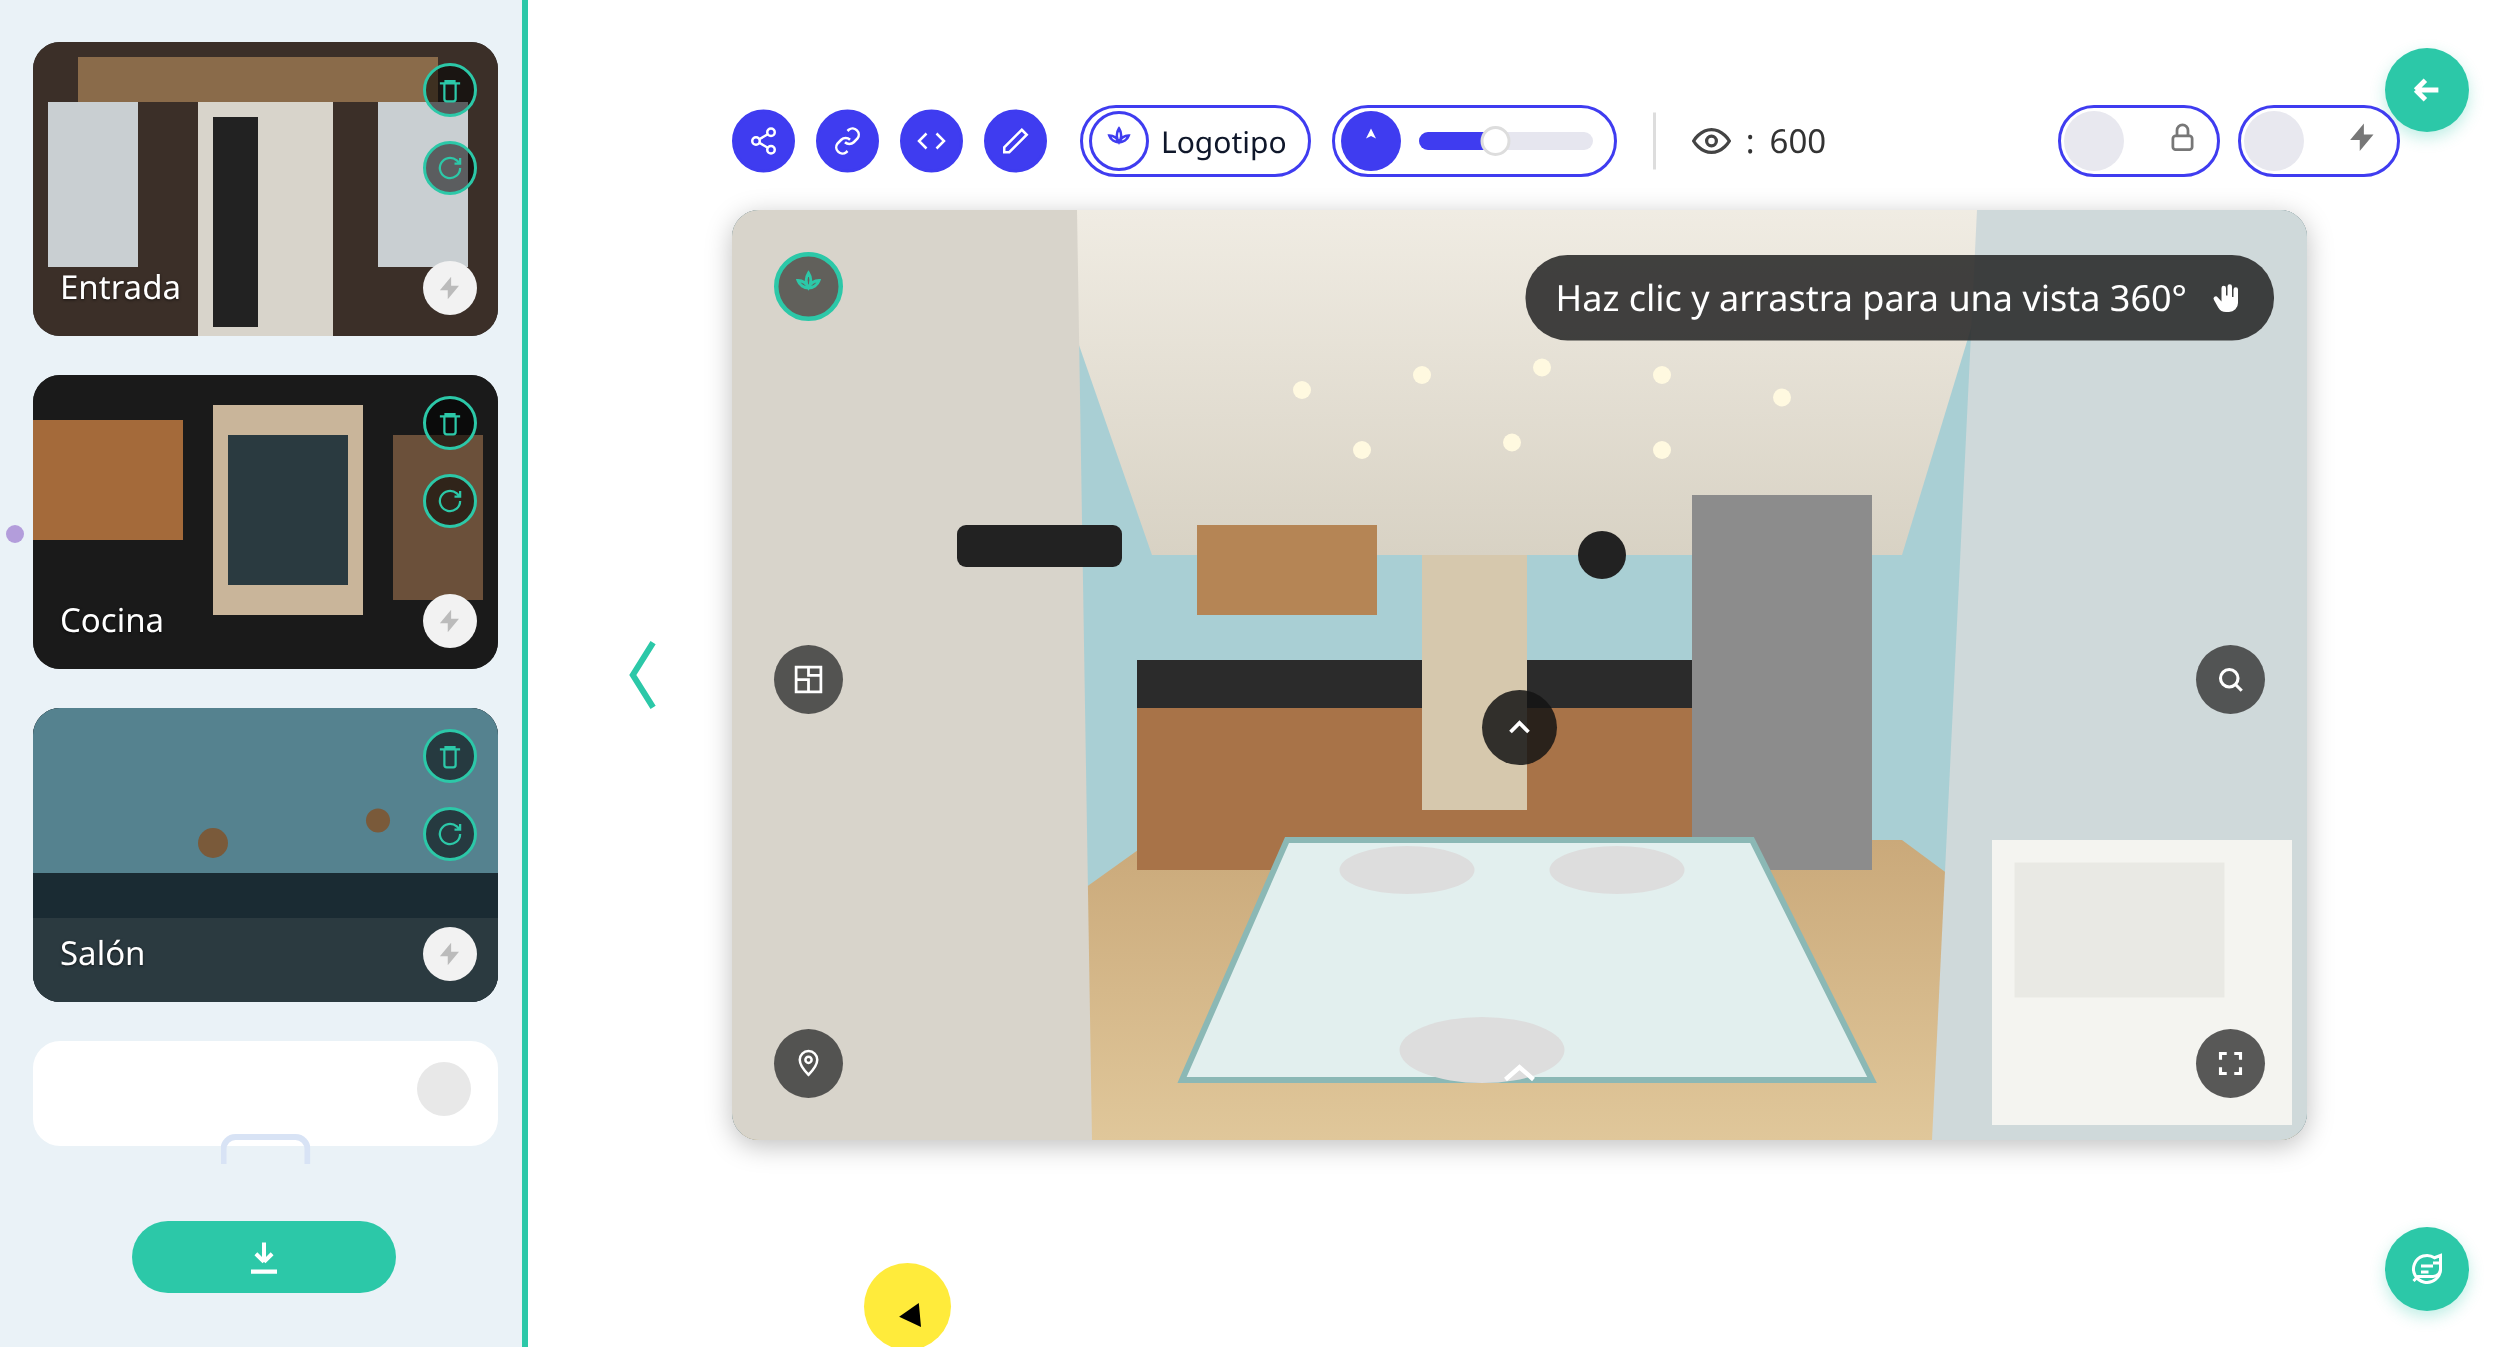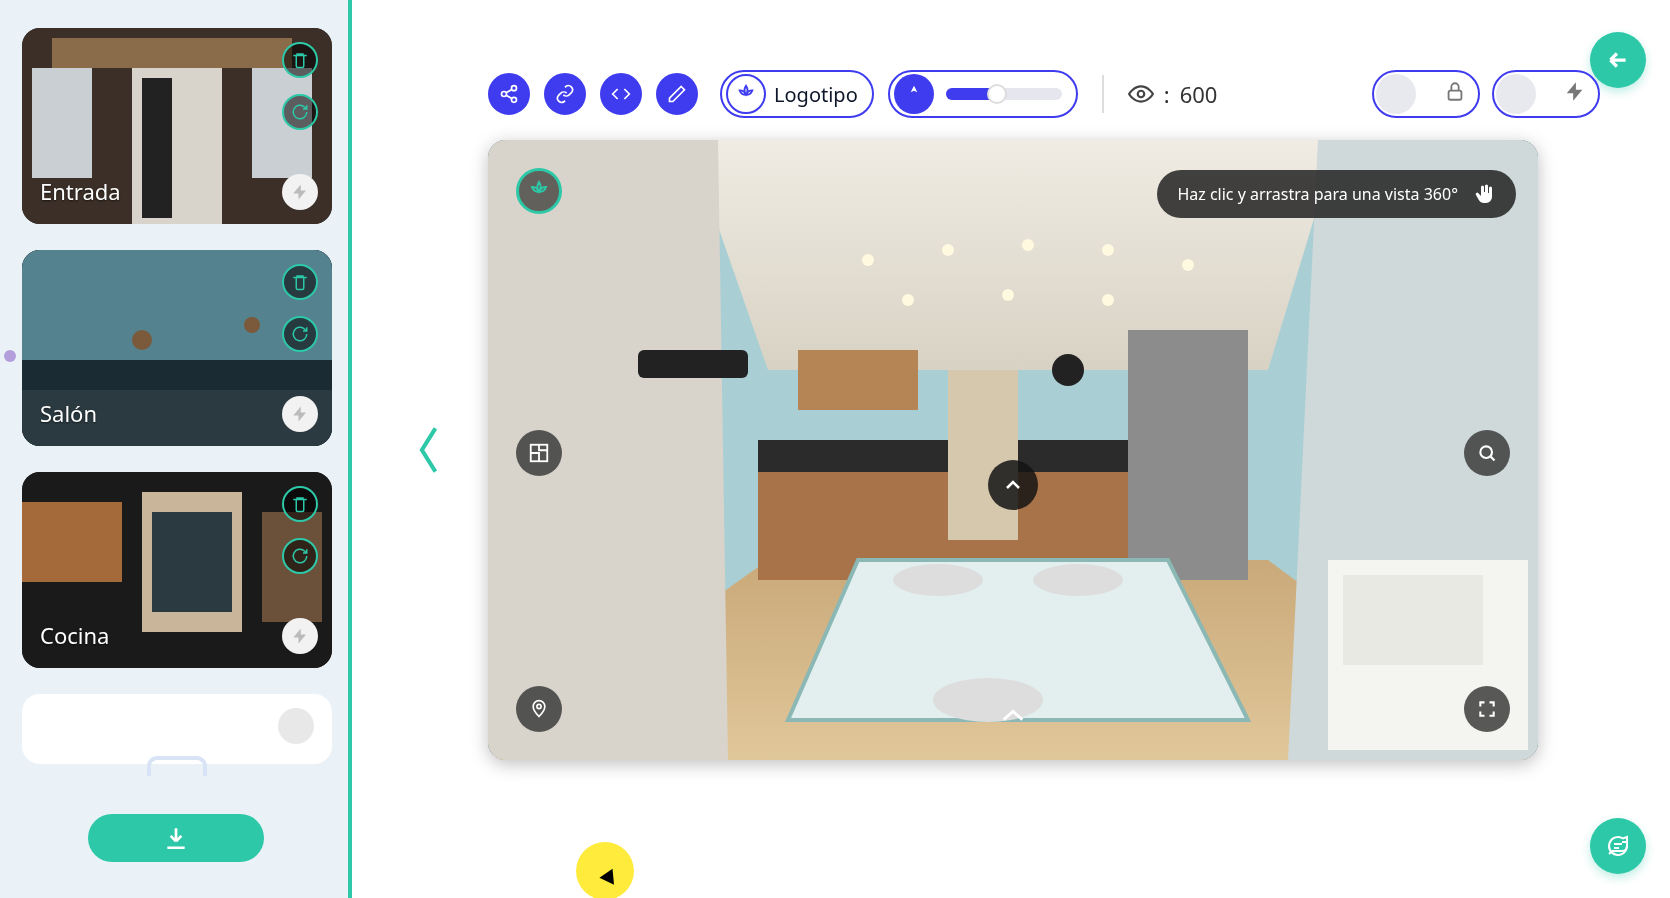--- a/index.html
+++ b/index.html
@@ -50,21 +50,21 @@
 
   
   .viewer-wrap { position:absolute; left:408px; top:140px; width:1136px; height:620px; }
   .nav-arrow { position:absolute; top:288px; width:44px; height:44px; display:flex; align-items:center; justify-content:center; cursor:pointer; color:#2cc8a8; }
   .nav-arrow.left { left:0; }
   .nav-arrow.right { right:0; }
   .viewer { position:absolute; left:80px; top:0; width:1050px; height:620px; border-radius:18px; overflow:hidden; background:#222; box-shadow:0 4px 18px rgba(0,0,0,.25); }
   .viewer-bg { position:absolute; inset:0; }
 
   .v-logo { position:absolute; left:28px; top:28px; width:46px; height:46px; border-radius:50%; background:rgba(0,0,0,.55); border:3px solid #2cc8a8; display:flex; align-items:center; justify-content:center; color:#2cc8a8; }
-  .v-hint { position:absolute; right:22px; top:30px; background:rgba(40,40,40,.88); color:#fff; border-radius:28px; padding:12px 20px; display:flex; align-items:center; gap:14px; font-size:16px; }
+  .v-hint { position:absolute; right:22px; top:30px; background:rgba(40,40,40,.88); color:#fff; border-radius:28px; padding:12px 20px; display:flex; align-items:center; gap:14px; font-size:24px; }
   .v-side { position:absolute; width:46px; height:46px; border-radius:50%; background:rgba(60,60,60,.85); color:#fff; display:flex; align-items:center; justify-content:center; cursor:pointer; }
   .v-side.left-mid { left:28px; top:290px; }
   .v-side.right-mid { right:28px; top:290px; }
   .v-side.bl { left:28px; bottom:28px; }
   .v-side.br { right:28px; bottom:28px; }
   .v-hotspot { position:absolute; left:50%; top:320px; transform:translateX(-50%); width:50px; height:50px; border-radius:50%; background:rgba(20,20,20,.85); display:flex; align-items:center; justify-content:center; color:#fff; cursor:pointer; }
   .v-hotspot2 { position:absolute; left:50%; bottom:30px; transform:translateX(-50%); color:#fff; cursor:pointer; }
 
   .cursor-dot { position:absolute; left:576px; top:842px; width:58px; height:58px; border-radius:50%; background:#ffeb3b; }
   .cursor-dot::after { content:''; position:absolute; left:26px; top:30px; width:0; height:0; border-left:8px solid transparent; border-right:8px solid transparent; border-top:14px solid #000; transform:rotate(-35deg); }
@@ -100,20 +100,46 @@
       <div class="thumb-btn flash">
         <svg width="18" height="18" viewBox="0 0 24 24" fill="currentColor">
             <path d="M13 2L3 14h7v8l10-12h-7z"></path>
           </svg>
       </div>
       <div class="label">Entrada</div>
     </div>
 
     <div class="thumb">
       <svg class="thumb-bg" viewBox="0 0 310 196" preserveAspectRatio="none">
+        <rect width="310" height="196" fill="#1a1a1a"></rect>
+        <rect x="0" y="30" width="100" height="80" fill="#a46a3a"></rect>
+        <rect x="120" y="20" width="100" height="140" fill="#c9b59a"></rect>
+        <rect x="240" y="40" width="60" height="110" fill="#6b503a"></rect>
+        <rect x="130" y="40" width="80" height="100" fill="#2a3a40"></rect>
+      </svg>
+      <div class="thumb-btn delete">
+        <svg width="18" height="18" viewBox="0 0 24 24" fill="none" stroke="currentColor" stroke-width="2">
+            <path d="M3 6h18M8 6V4h8v2m-9 0v14a2 2 0 002 2h6a2 2 0 002-2V6"></path>
+          </svg>
+      </div>
+      <div class="thumb-btn refresh">
+        <svg width="18" height="18" viewBox="0 0 24 24" fill="none" stroke="currentColor" stroke-width="2">
+            <path d="M21 12a9 9 0 11-3-6.7L21 8M21 3v5h-5"></path>
+          </svg>
+      </div>
+      <div class="thumb-btn flash">
+        <svg width="18" height="18" viewBox="0 0 24 24" fill="currentColor">
+            <path d="M13 2L3 14h7v8l10-12h-7z"></path>
+          </svg>
+      </div>
+      <div class="label">Cocina</div>
+    </div>
+
+    <div class="thumb">
+      <svg class="thumb-bg" viewBox="0 0 310 196" preserveAspectRatio="none">
         <rect width="310" height="196" fill="#1a2b33"></rect>
         <rect width="310" height="110" fill="#55828f"></rect>
         <rect y="140" width="310" height="56" fill="#2b3a40"></rect>
         <circle cx="120" cy="90" r="10" fill="#7a5a3a"></circle>
         <circle cx="230" cy="75" r="8" fill="#7a5a3a"></circle>
       </svg>
       <div class="thumb-btn delete">
         <svg width="18" height="18" viewBox="0 0 24 24" fill="none" stroke="currentColor" stroke-width="2">
             <path d="M3 6h18M8 6V4h8v2m-9 0v14a2 2 0 002 2h6a2 2 0 002-2V6"></path>
           </svg>
@@ -122,46 +148,20 @@
         <svg width="18" height="18" viewBox="0 0 24 24" fill="none" stroke="currentColor" stroke-width="2">
             <path d="M21 12a9 9 0 11-3-6.7L21 8M21 3v5h-5"></path>
           </svg>
       </div>
       <div class="thumb-btn flash">
         <svg width="18" height="18" viewBox="0 0 24 24" fill="currentColor">
             <path d="M13 2L3 14h7v8l10-12h-7z"></path>
           </svg>
       </div>
       <div class="label">Salón</div>
-    </div>
-
-    <div class="thumb">
-      <svg class="thumb-bg" viewBox="0 0 310 196" preserveAspectRatio="none">
-        <rect width="310" height="196" fill="#1a1a1a"></rect>
-        <rect x="0" y="30" width="100" height="80" fill="#a46a3a"></rect>
-        <rect x="120" y="20" width="100" height="140" fill="#c9b59a"></rect>
-        <rect x="240" y="40" width="60" height="110" fill="#6b503a"></rect>
-        <rect x="130" y="40" width="80" height="100" fill="#2a3a40"></rect>
-      </svg>
-      <div class="thumb-btn delete">
-        <svg width="18" height="18" viewBox="0 0 24 24" fill="none" stroke="currentColor" stroke-width="2">
-            <path d="M3 6h18M8 6V4h8v2m-9 0v14a2 2 0 002 2h6a2 2 0 002-2V6"></path>
-          </svg>
-      </div>
-      <div class="thumb-btn refresh">
-        <svg width="18" height="18" viewBox="0 0 24 24" fill="none" stroke="currentColor" stroke-width="2">
-            <path d="M21 12a9 9 0 11-3-6.7L21 8M21 3v5h-5"></path>
-          </svg>
-      </div>
-      <div class="thumb-btn flash">
-        <svg width="18" height="18" viewBox="0 0 24 24" fill="currentColor">
-            <path d="M13 2L3 14h7v8l10-12h-7z"></path>
-          </svg>
-      </div>
-      <div class="label">Cocina</div>
     </div>
 
     <div class="thumb-placeholder">
       <div class="placeholder-dot"></div>
       <div class="placeholder-line"></div>
     </div>
 
   </div>
 
   <div class="download-btn">

